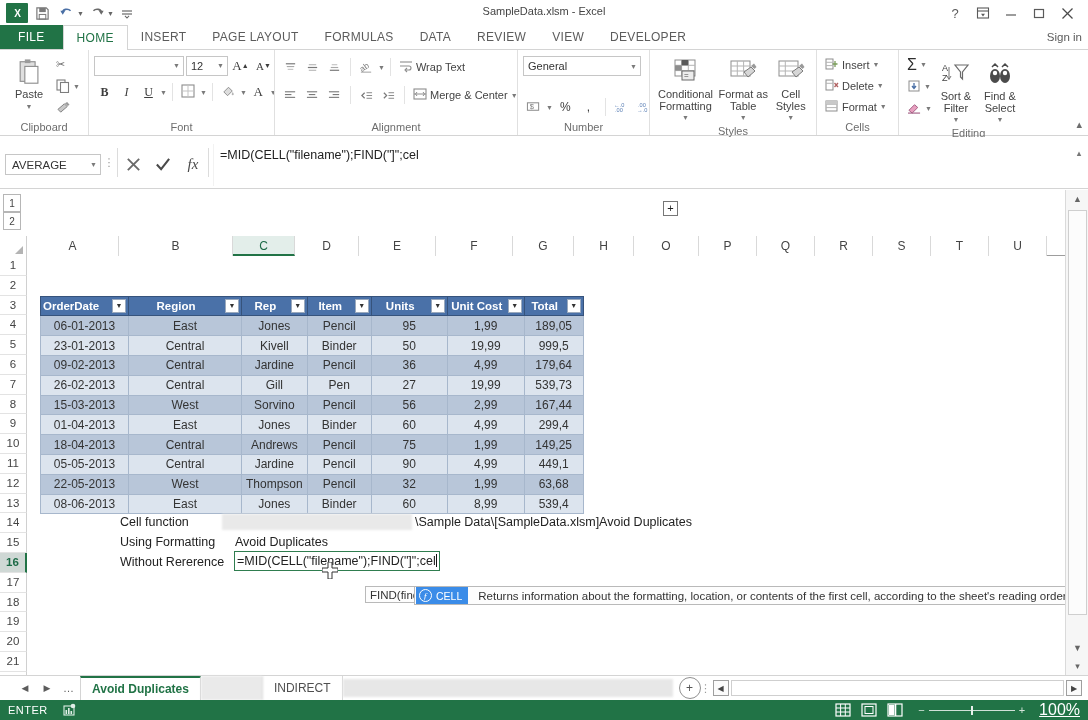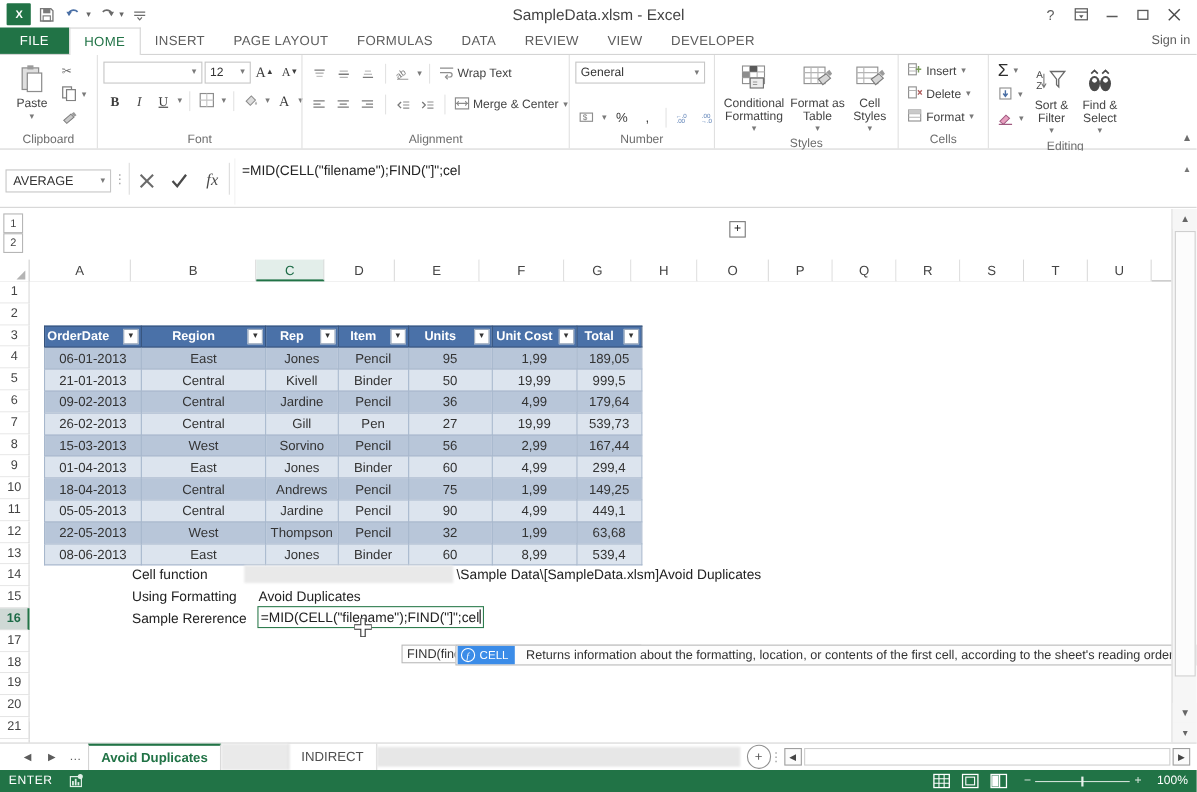--- a/index.html
+++ b/index.html
@@ -24,21 +24,21 @@
   .xl-logo {
     width: 22px; height: 20px; background: #217346; border-radius: 1px;
     color: #fff; font-size: 10px; font-weight: bold;
     display: flex; align-items: center; justify-content: center;
     letter-spacing: -1px;
   }
   .qat-save svg, .qat-btn svg { display: block; }
   .qat-caret { font-size: 7px; margin-left: -3px; color: #666; }
   .title-text {
     position: absolute; left: 0; right: 0; text-align: center; top: 5px;
-    font-size: 14px; color: #444; pointer-events: none;
+    font-size: 11px; color: #444; pointer-events: none;
   }
   .win-ctrls {
     margin-left: auto; display: flex; align-items: center; gap: 2px;
     padding-right: 8px; height: 26px;
   }
   .win-btn {
     width: 26px; height: 24px; display: flex; align-items: center; justify-content: center;
     color: #5a5a5a; font-size: 13px;
   }
 
@@ -319,21 +319,21 @@
   .sb-mode { padding-left: 8px; letter-spacing: .5px; }
   .sb-rec { margin-left: 14px; display: flex; align-items: center; }
   .sb-right { margin-left: auto; display: flex; align-items: center; gap: 0px; padding-right: 8px; }
   .view-btn {
     width: 26px; height: 20px; display: flex; align-items: center; justify-content: center;
   }
   .zoomslider { display: flex; align-items: center; gap: 4px; padding: 0 8px 0 10px; }
   .zs-line { width: 86px; height: 1px; background: #cfe0d7; position: relative; }
   .zs-knob { position: absolute; left: 42px; top: -4px; width: 2px; height: 9px; background: #e8f1ec; }
   .zs-sign { font-size: 11px; color: #d6e6dc; }
-  .zoomval { padding-left: 6px; font-size: 11px; }
+  .zoomval { padding-left: 6px; font-size: 16px; text-decoration: underline; }
 </style>
 </head>
 <body>
 
 <div id="app">
 
   <div class="titlebar">
     <div class="qat">
       <div class="qat-btn">
         <div class="xl-logo">X</div>
@@ -920,21 +920,21 @@
           <tr class="band">
               <td>06-01-2013</td>
               <td>East</td>
               <td>Jones</td>
               <td>Pencil</td>
               <td>95</td>
               <td>1,99</td>
               <td>189,05</td>
             </tr>
           <tr class="alt">
-              <td>21-01-2013</td>
+              <td>23-01-2013</td>
               <td>Central</td>
               <td>Kivell</td>
               <td>Binder</td>
               <td>50</td>
               <td>19,99</td>
               <td>999,5</td>
             </tr>
           <tr class="band">
               <td>09-02-2013</td>
               <td>Central</td>
@@ -1010,21 +1010,21 @@
         </tbody>
       </table>
 
       <div class="freecell" style="left:93px; top:257px;">Cell function</div>
       <div class="blurbox" style="left:195px; top:258px; width:190px; height:16px;"></div>
       <div class="freecell" style="left:388px; top:257px;">\Sample Data\[SampleData.xlsm]Avoid Duplicates</div>
 
       <div class="freecell" style="left:93px; top:277px;">Using Formatting</div>
       <div class="freecell underline-cell" style="left:208px; top:277px;">Avoid Duplicates</div>
 
-      <div class="freecell" style="left:93px; top:297px;">Sample Rererence</div>
+      <div class="freecell" style="left:93px; top:297px;">Without Rererence</div>
 
       <div class="editcell" style="left:207px; top:295px;">
         <span>=MID(CELL("filename");FIND("]";cel</span><span class="caret-bar"></span>
       </div>
     </div>
 
     <div class="cursor-cross" style="left:322px; top:372px;">
       <svg width="16" height="17" viewBox="0 0 16 17">
         <path d="M6 0 H10 V6 H16 V10 H10 V17 H6 V10 H0 V6 H6 Z" fill="#fff" stroke="#333" stroke-width="1"></path>
       </svg>

